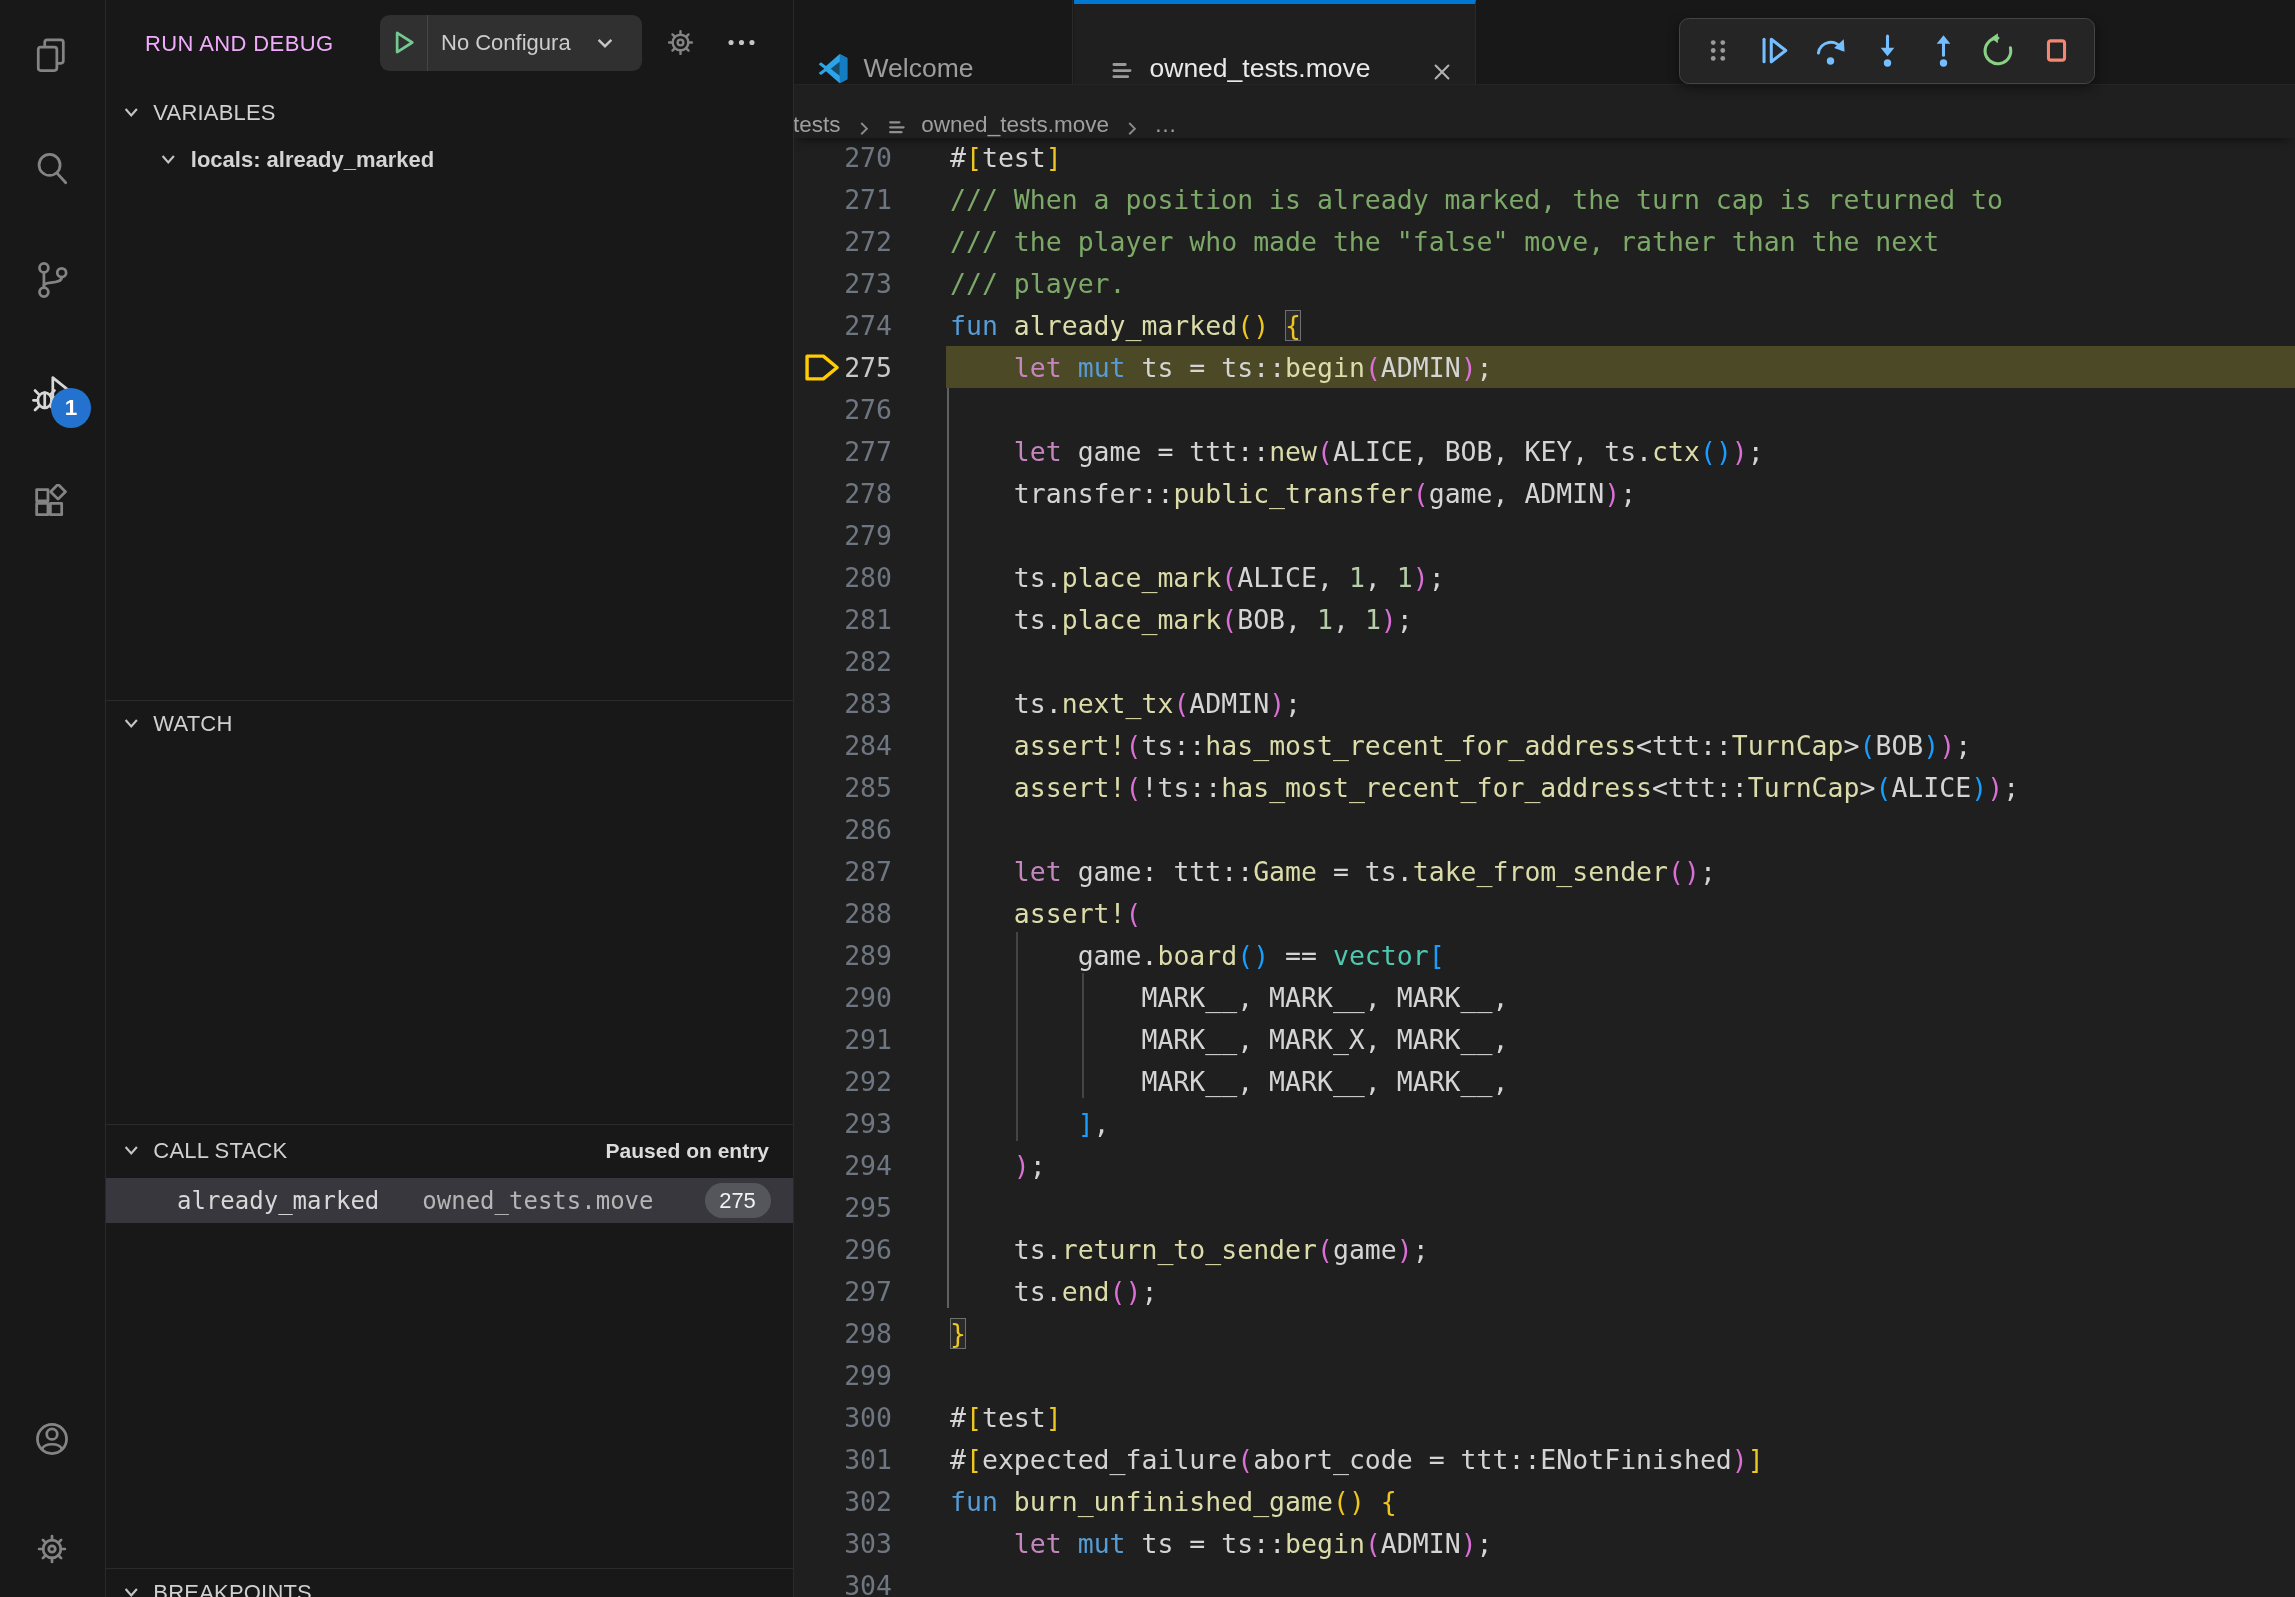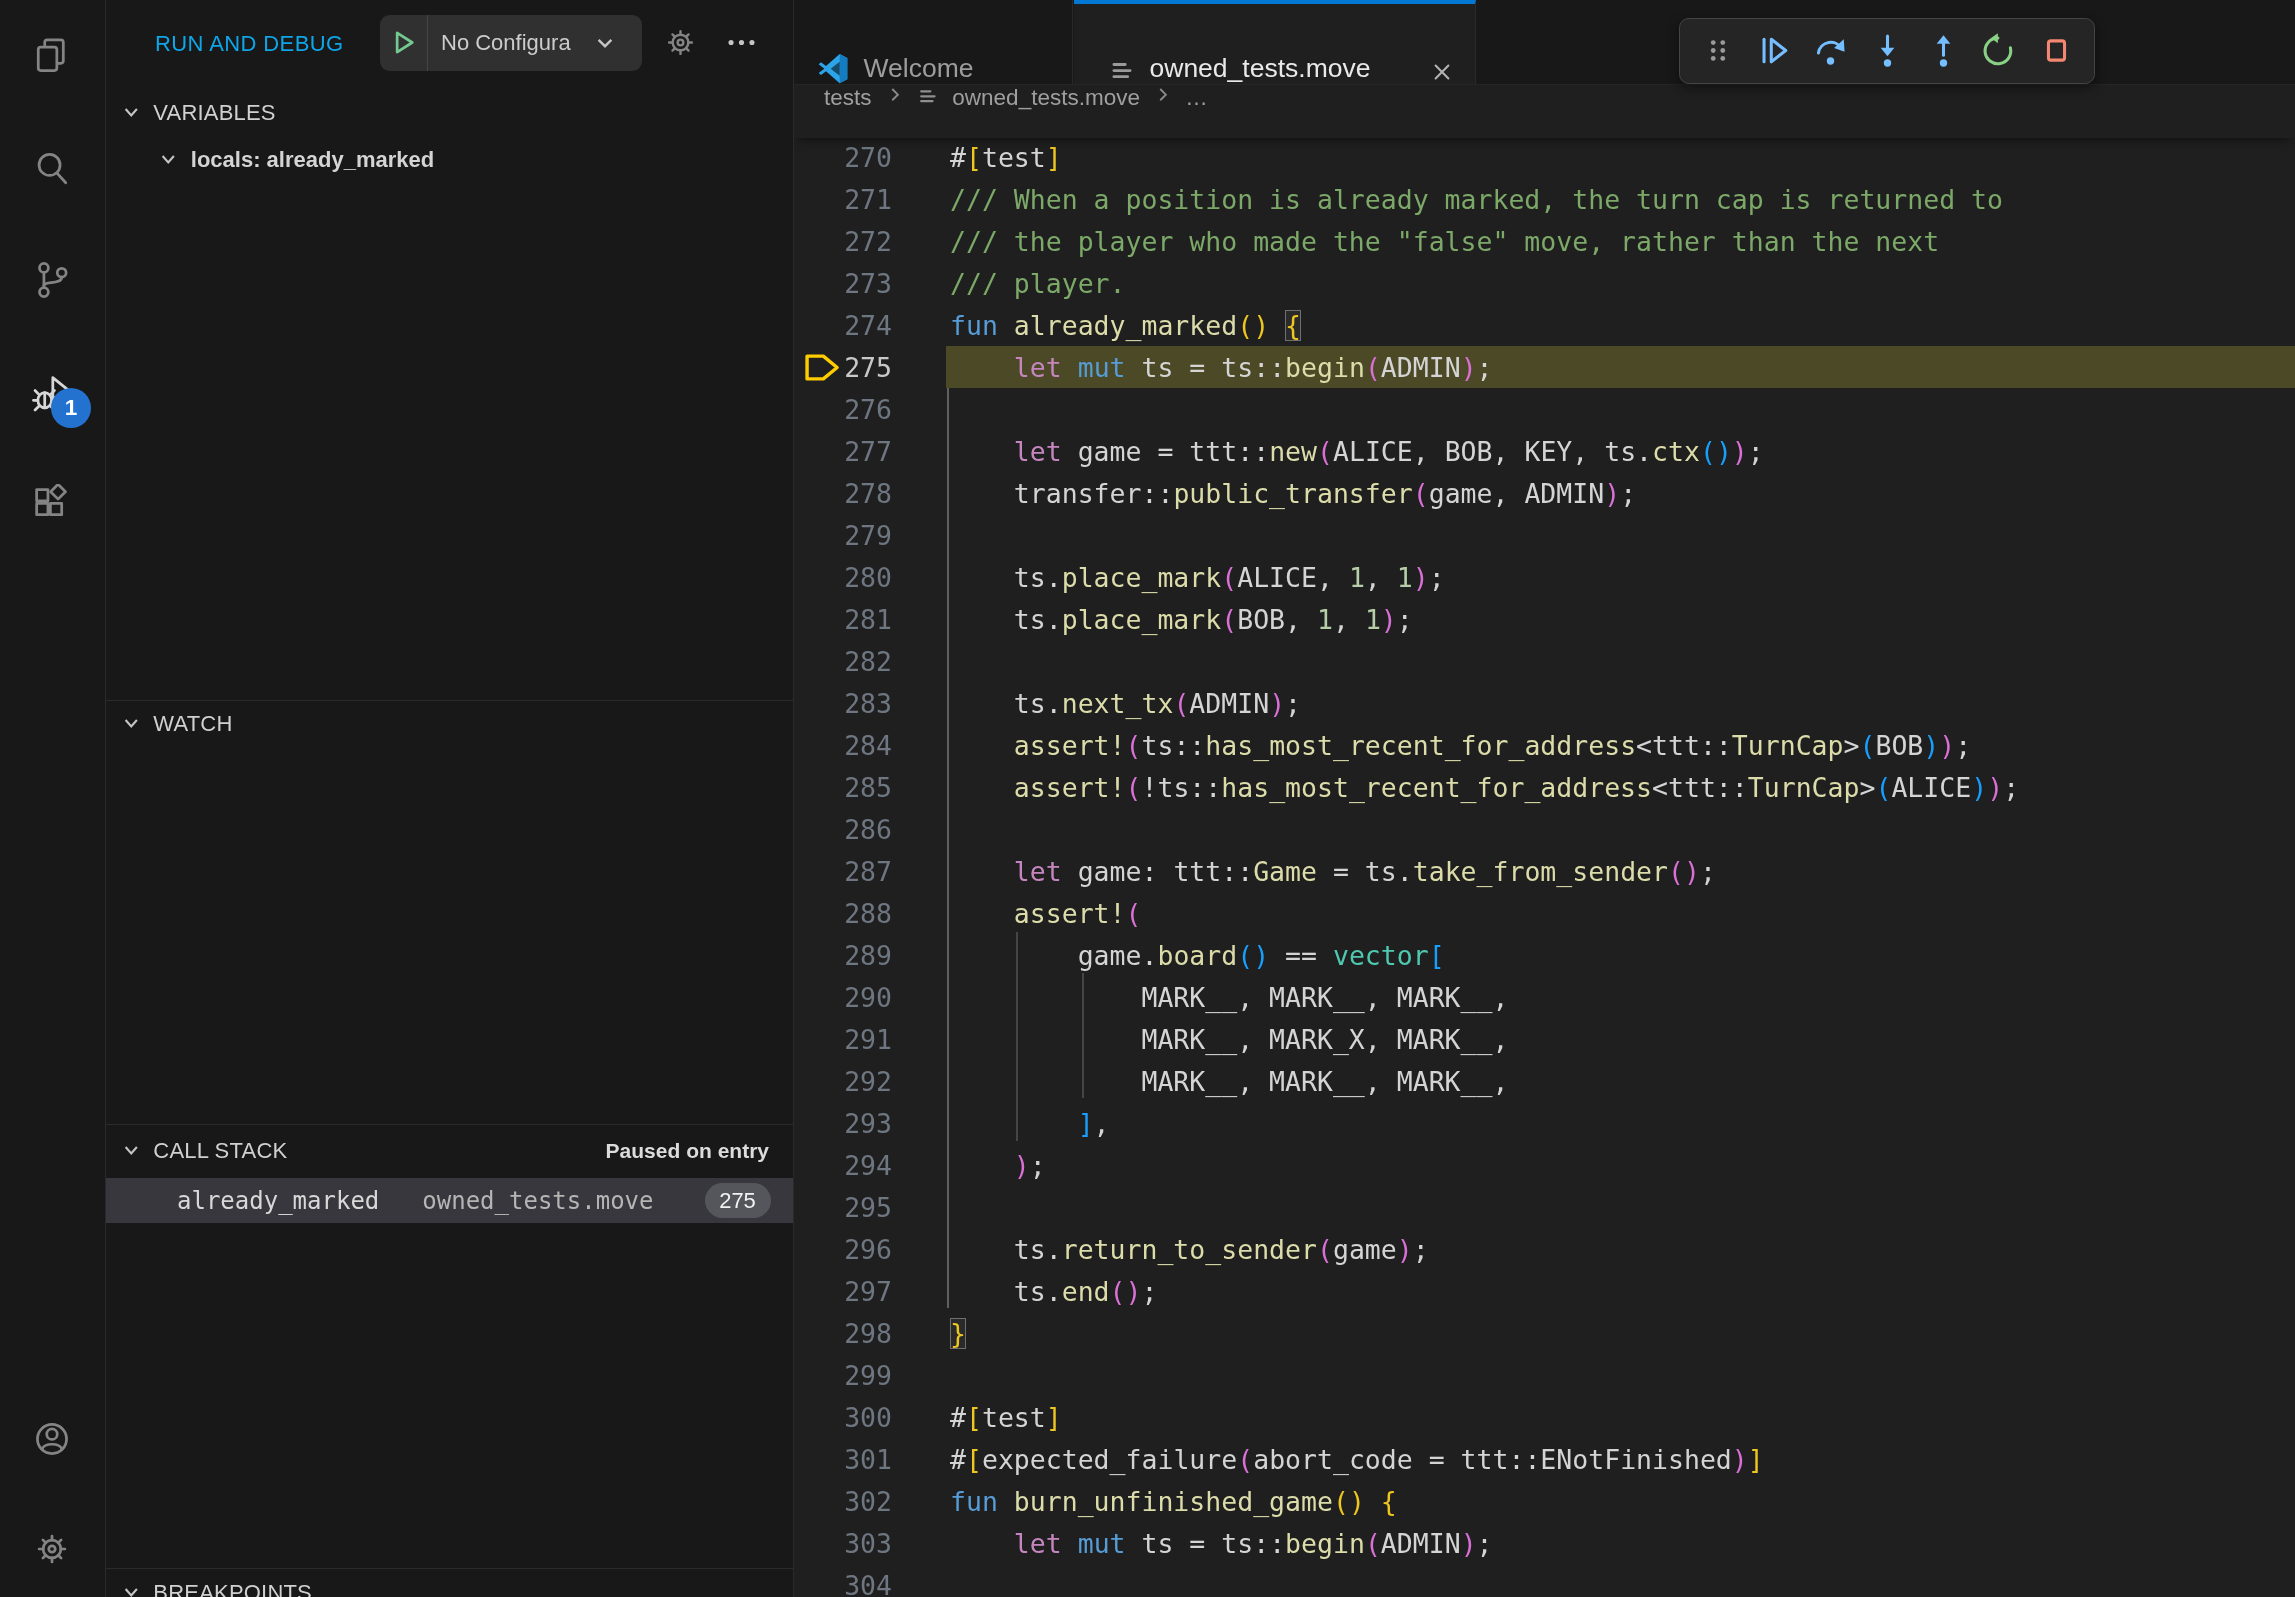--- a/index.html
+++ b/index.html
@@ -13,22 +13,22 @@
   .activitybar{position:absolute;left:0;top:0;width:105px;height:100%;background:#181818;
                border-right:0.8px solid #2a2a2a;z-index:20}
   .act-item{position:absolute;left:31px;width:42px;height:42px;cursor:pointer}
   .act-badge{position:absolute;left:51px;top:388px;width:40px;height:40px;border-radius:50%;
              background:var(--badge,#2472cf);color:#fff;font-weight:700;font-size:22.5px;
              display:flex;align-items:center;justify-content:center;z-index:2}
 
   
   .sidebar{position:absolute;left:105px;top:0;width:688px;height:100%;background:#181818;
            border-right:0.8px solid #2a2a2a;z-index:10}
-  .side-title{position:absolute;left:50px;top:0;height:88px;display:flex;align-items:center;
-              font-size:22px;color:#0ea5e9;letter-spacing:0.4px}
+  .side-title{position:absolute;left:40px;top:0;height:88px;display:flex;align-items:center;
+              font-size:22px;color:#f0abfc;letter-spacing:0.4px}
   .cfg-btn{position:absolute;left:275px;top:14.5px;width:262px;height:56px;background:#303031;
            border-radius:9.7px;display:flex;align-items:center;cursor:pointer}
   .cfg-play{width:47px;height:100%;display:flex;align-items:center;justify-content:center;
             border-right:0.8px solid #46464a}
   .cfg-label{flex:1;padding-left:13px;font-size:22px;color:#cccccc;white-space:nowrap;
              overflow:hidden;max-width:150px}
   .cfg-chev{margin:0 8px 0 1.6px}
   .hdr-ico{position:absolute;top:24px;width:37px;height:37px;cursor:pointer}
 
   .sect-head{position:absolute;left:0;width:100%;height:45px;display:flex;align-items:center;
@@ -53,21 +53,21 @@
   .tab{position:absolute;top:0;height:84px;display:flex;align-items:flex-end;cursor:pointer;
        box-sizing:border-box}
   .tab.welcome{left:0;width:280px;border-right:0.8px solid #2a2a2a;padding-left:24px;gap:14.5px;
                color:#9d9d9d;font-size:26.5px}
   .tab.active{left:281px;width:402px;background:#1f1f1f;border-right:0.8px solid #2a2a2a;
               border-top:4px solid var(--accent,#0078d4);padding-left:35px;gap:14.5px;
               color:#e9e9e9;font-size:26.5px;height:84px}
   .tab .close{margin-left:auto;margin-right:21px;opacity:.85;cursor:pointer}
 
   .breadcrumbs{position:relative;z-index:6;height:53px;background:#1f1f1f;display:flex;
-               align-items:flex-start;padding-left:31px;gap:13px;color:#9f9f9f;font-size:22.5px;
+               align-items:flex-end;gap:13px;color:#9f9f9f;font-size:22.5px;
                box-shadow:0 8px 9.7px -5.6px rgba(0,0,0,.55)}
   .crumb{cursor:pointer;white-space:nowrap}
 
   
   .code{position:absolute;left:0;top:137px;right:0;font-family:"DejaVu Sans Mono",monospace;
         font-size:26.5px;line-height:42px}
   .row{display:flex;height:42px;position:relative;z-index:2}
   .ln{flex:none;width:157px;box-sizing:border-box;text-align:right;padding-right:58px;
       color:#6e7681;cursor:pointer}
   .row.cur .ln{color:#c8c8c8}

